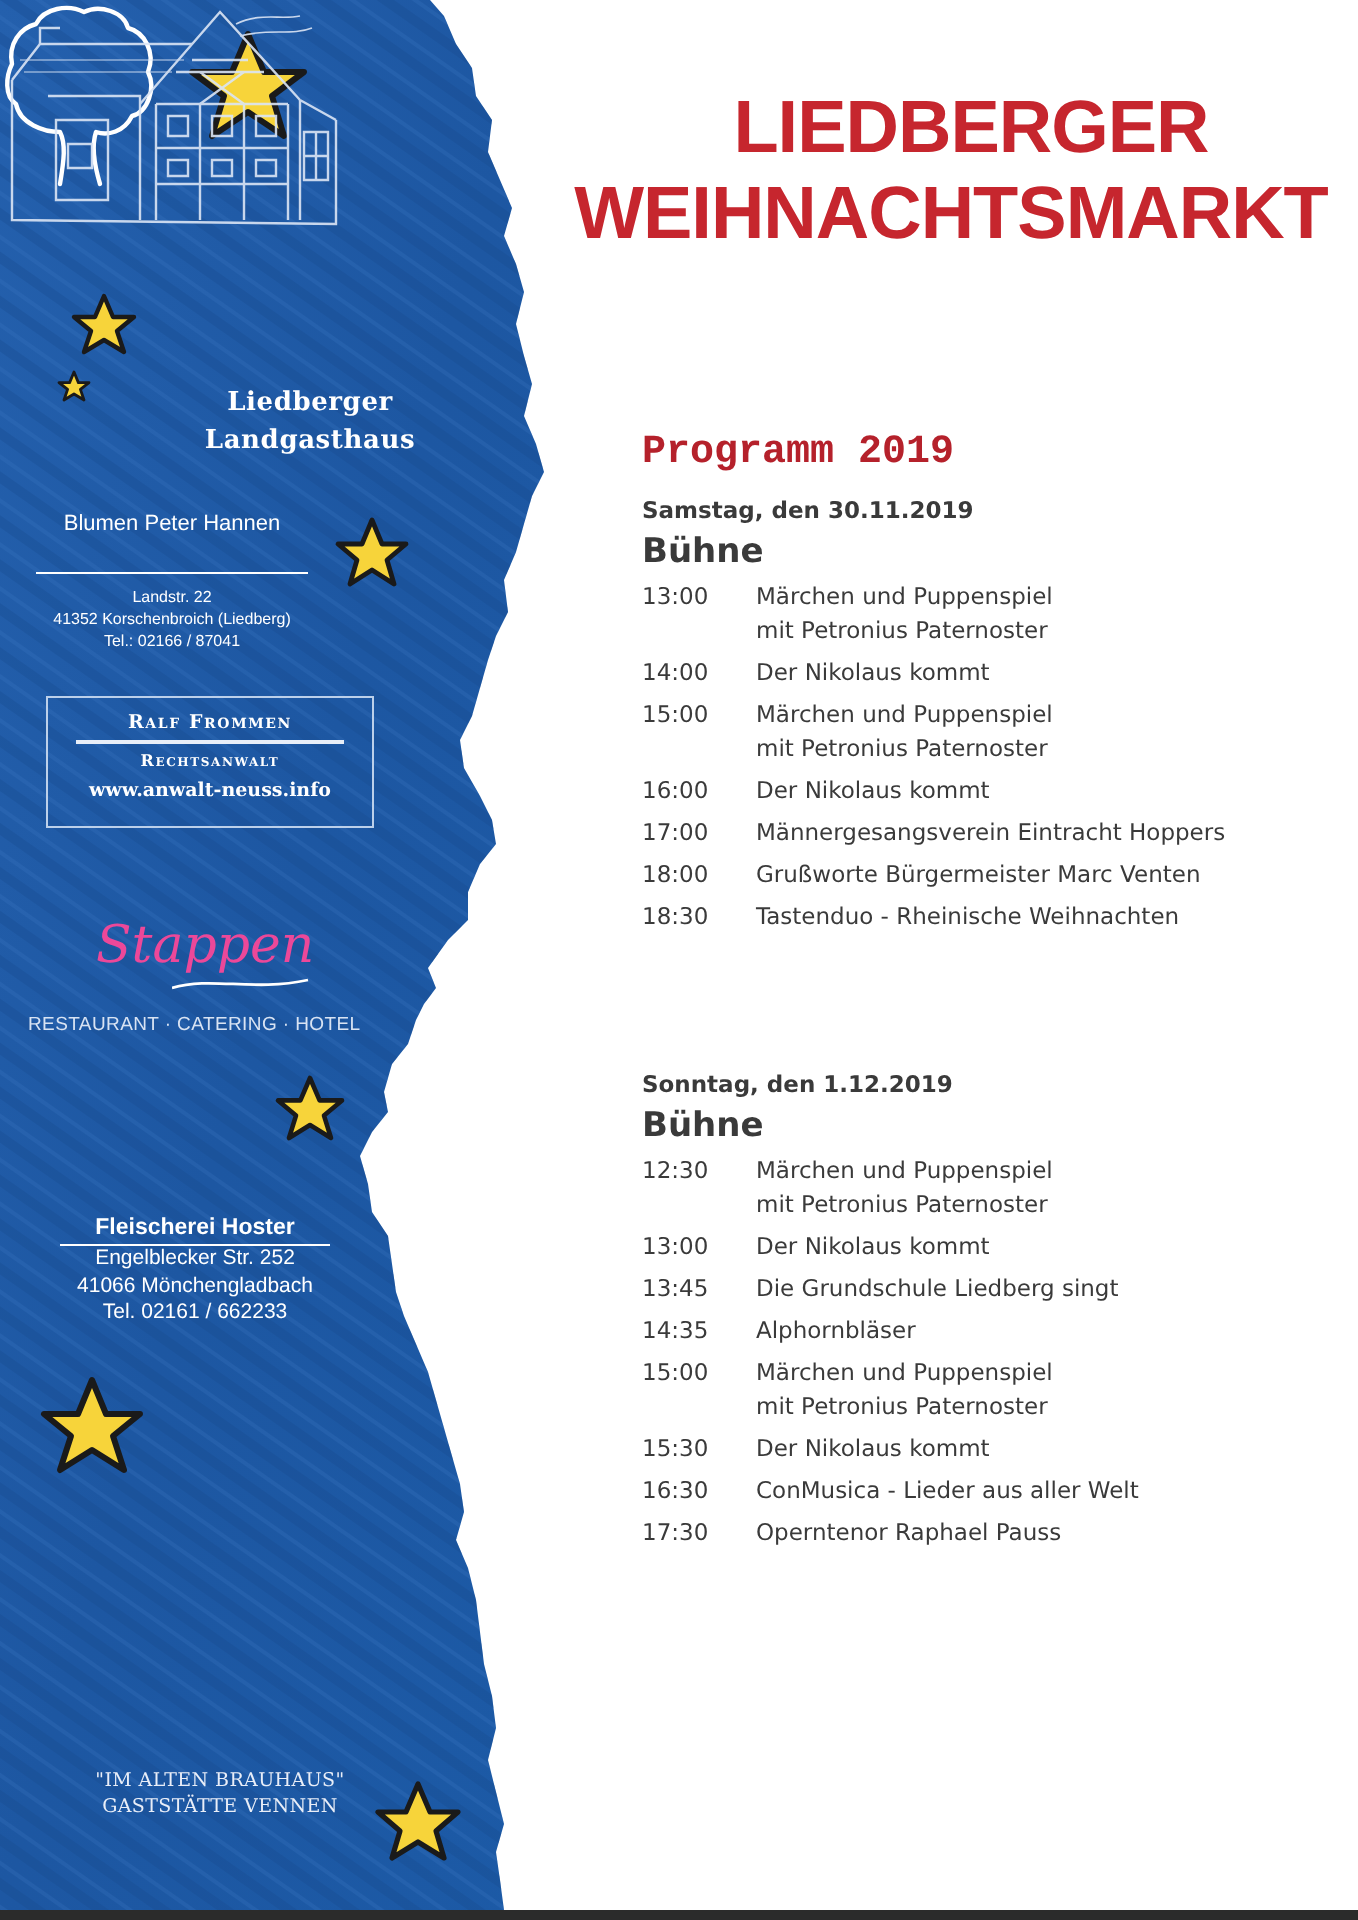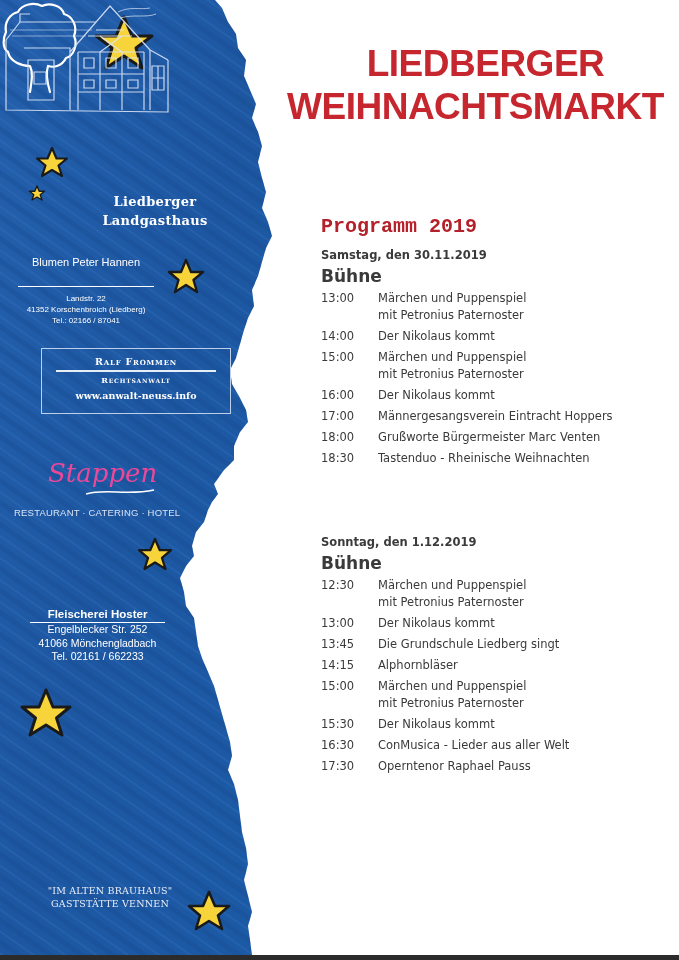--- a/index.html
+++ b/index.html
@@ -21,21 +21,21 @@
     position: absolute; left: 80px; top: 192px; width: 150px; text-align: center;
     font-family: "DejaVu Serif", "Liberation Serif", serif; font-weight: bold;
     font-size: 13px; line-height: 19px; color: #fff; letter-spacing: 0.3px;
   }
   .sponsor-hannen { position: absolute; left: 18px; top: 256px; width: 136px; text-align: center; color: #fff; }
   .sponsor-hannen .name { font-family: "Liberation Sans", sans-serif; font-size: 11px; padding-bottom: 18px; border-bottom: 1px solid #ffffff; }
   .sponsor-hannen .line { font-family: "Liberation Sans", sans-serif; font-size: 8px; line-height: 11px; }
   .sponsor-hannen .line.first { margin-top: 6px; }
 
   .sponsor-frommen {
-    position: absolute; left: 41px; top: 348px; width: 190px; height: 66px;
+    position: absolute; left: 23px; top: 348px; width: 164px; height: 66px;
     border: 1px solid #bcd0ea; text-align: center; color: #fff; box-sizing: border-box;
   }
   .sponsor-frommen .name { font-family: "DejaVu Serif", "Liberation Serif", serif; font-weight: bold; font-size: 9.5px; letter-spacing: 0.8px; margin-top: 7px; font-variant: small-caps; }
   .sponsor-frommen .rule { height: 2px; background: #e8eef8; margin: 3px 14px 3px 14px; }
   .sponsor-frommen .title { font-family: "DejaVu Serif", "Liberation Serif", serif; font-weight: bold; font-size: 8px; letter-spacing: 0.8px; font-variant: small-caps; }
   .sponsor-frommen .url { font-family: "DejaVu Serif", "Liberation Serif", serif; font-weight: bold; font-size: 9.5px; margin-top: 5px; }
 
   .stappen-logo {
     position: absolute; left: 48px; top: 458px; width: 110px; height: 40px;
     font-family: "DejaVu Serif", "Liberation Serif", serif; font-style: italic;
@@ -239,21 +239,21 @@
         </div>
       <div class="event">
           <span class="time">13:00</span>
           <span class="title">Der Nikolaus kommt</span>
         </div>
       <div class="event">
           <span class="time">13:45</span>
           <span class="title">Die Grundschule Liedberg singt</span>
         </div>
       <div class="event">
-          <span class="time">14:15</span>
+          <span class="time">14:35</span>
           <span class="title">Alphornbläser</span>
         </div>
       <div class="event">
           <span class="time">15:00</span>
           <span class="title">Märchen und Puppenspiel
 mit Petronius Paternoster</span>
         </div>
       <div class="event">
           <span class="time">15:30</span>
           <span class="title">Der Nikolaus kommt</span>

